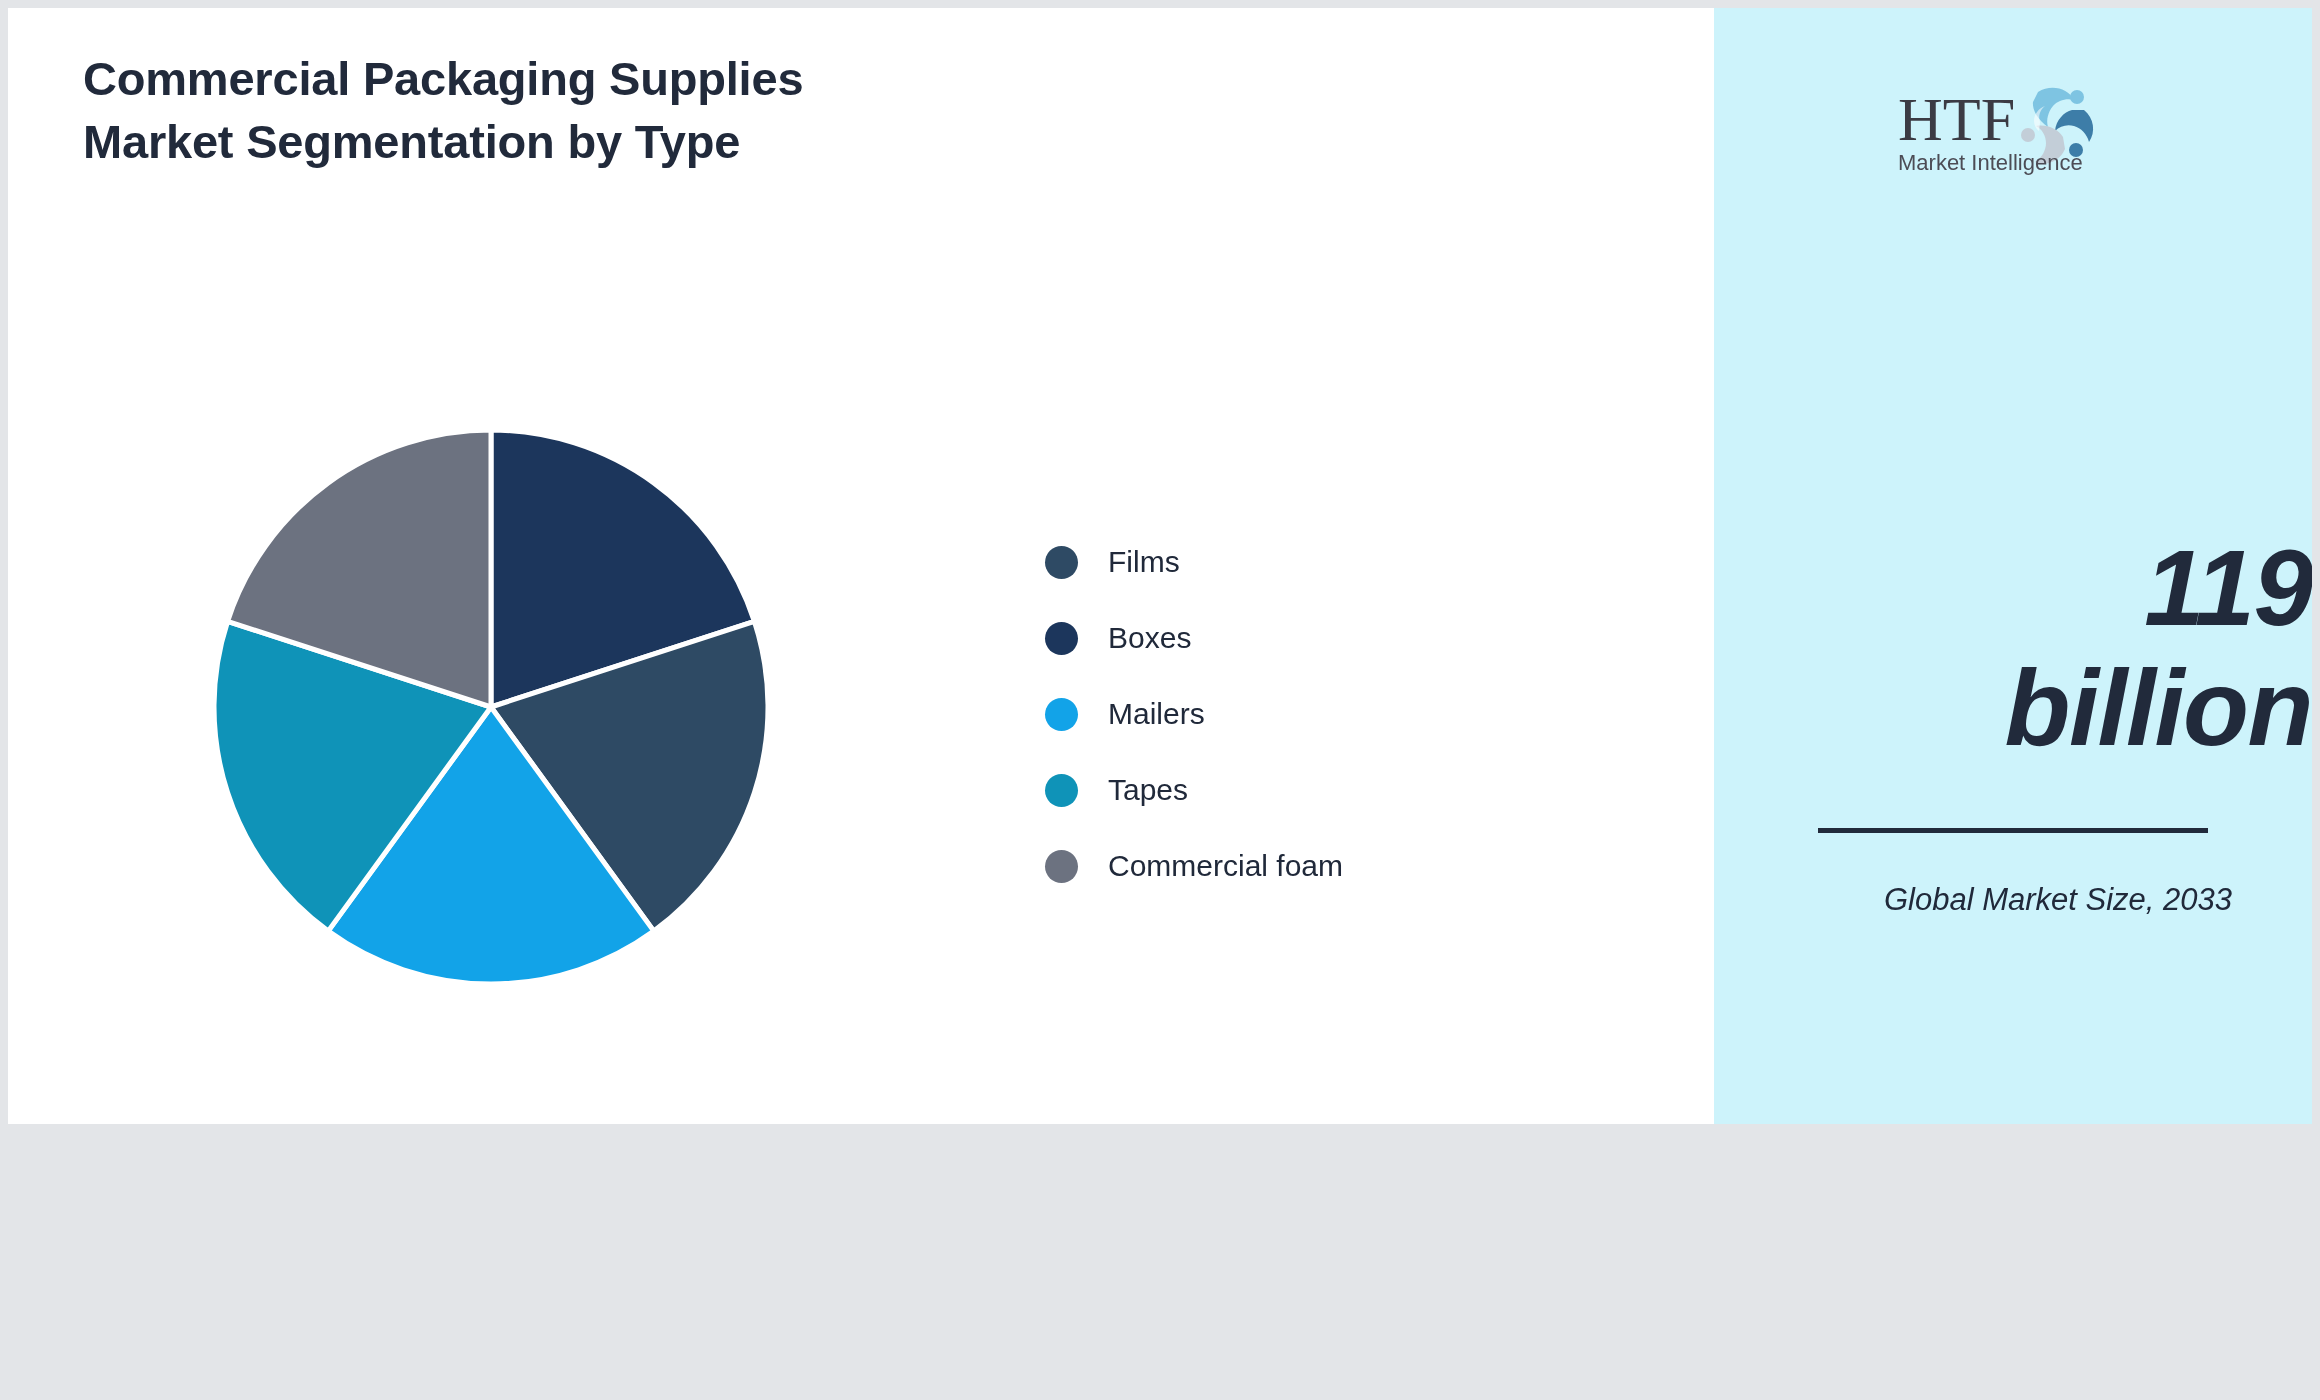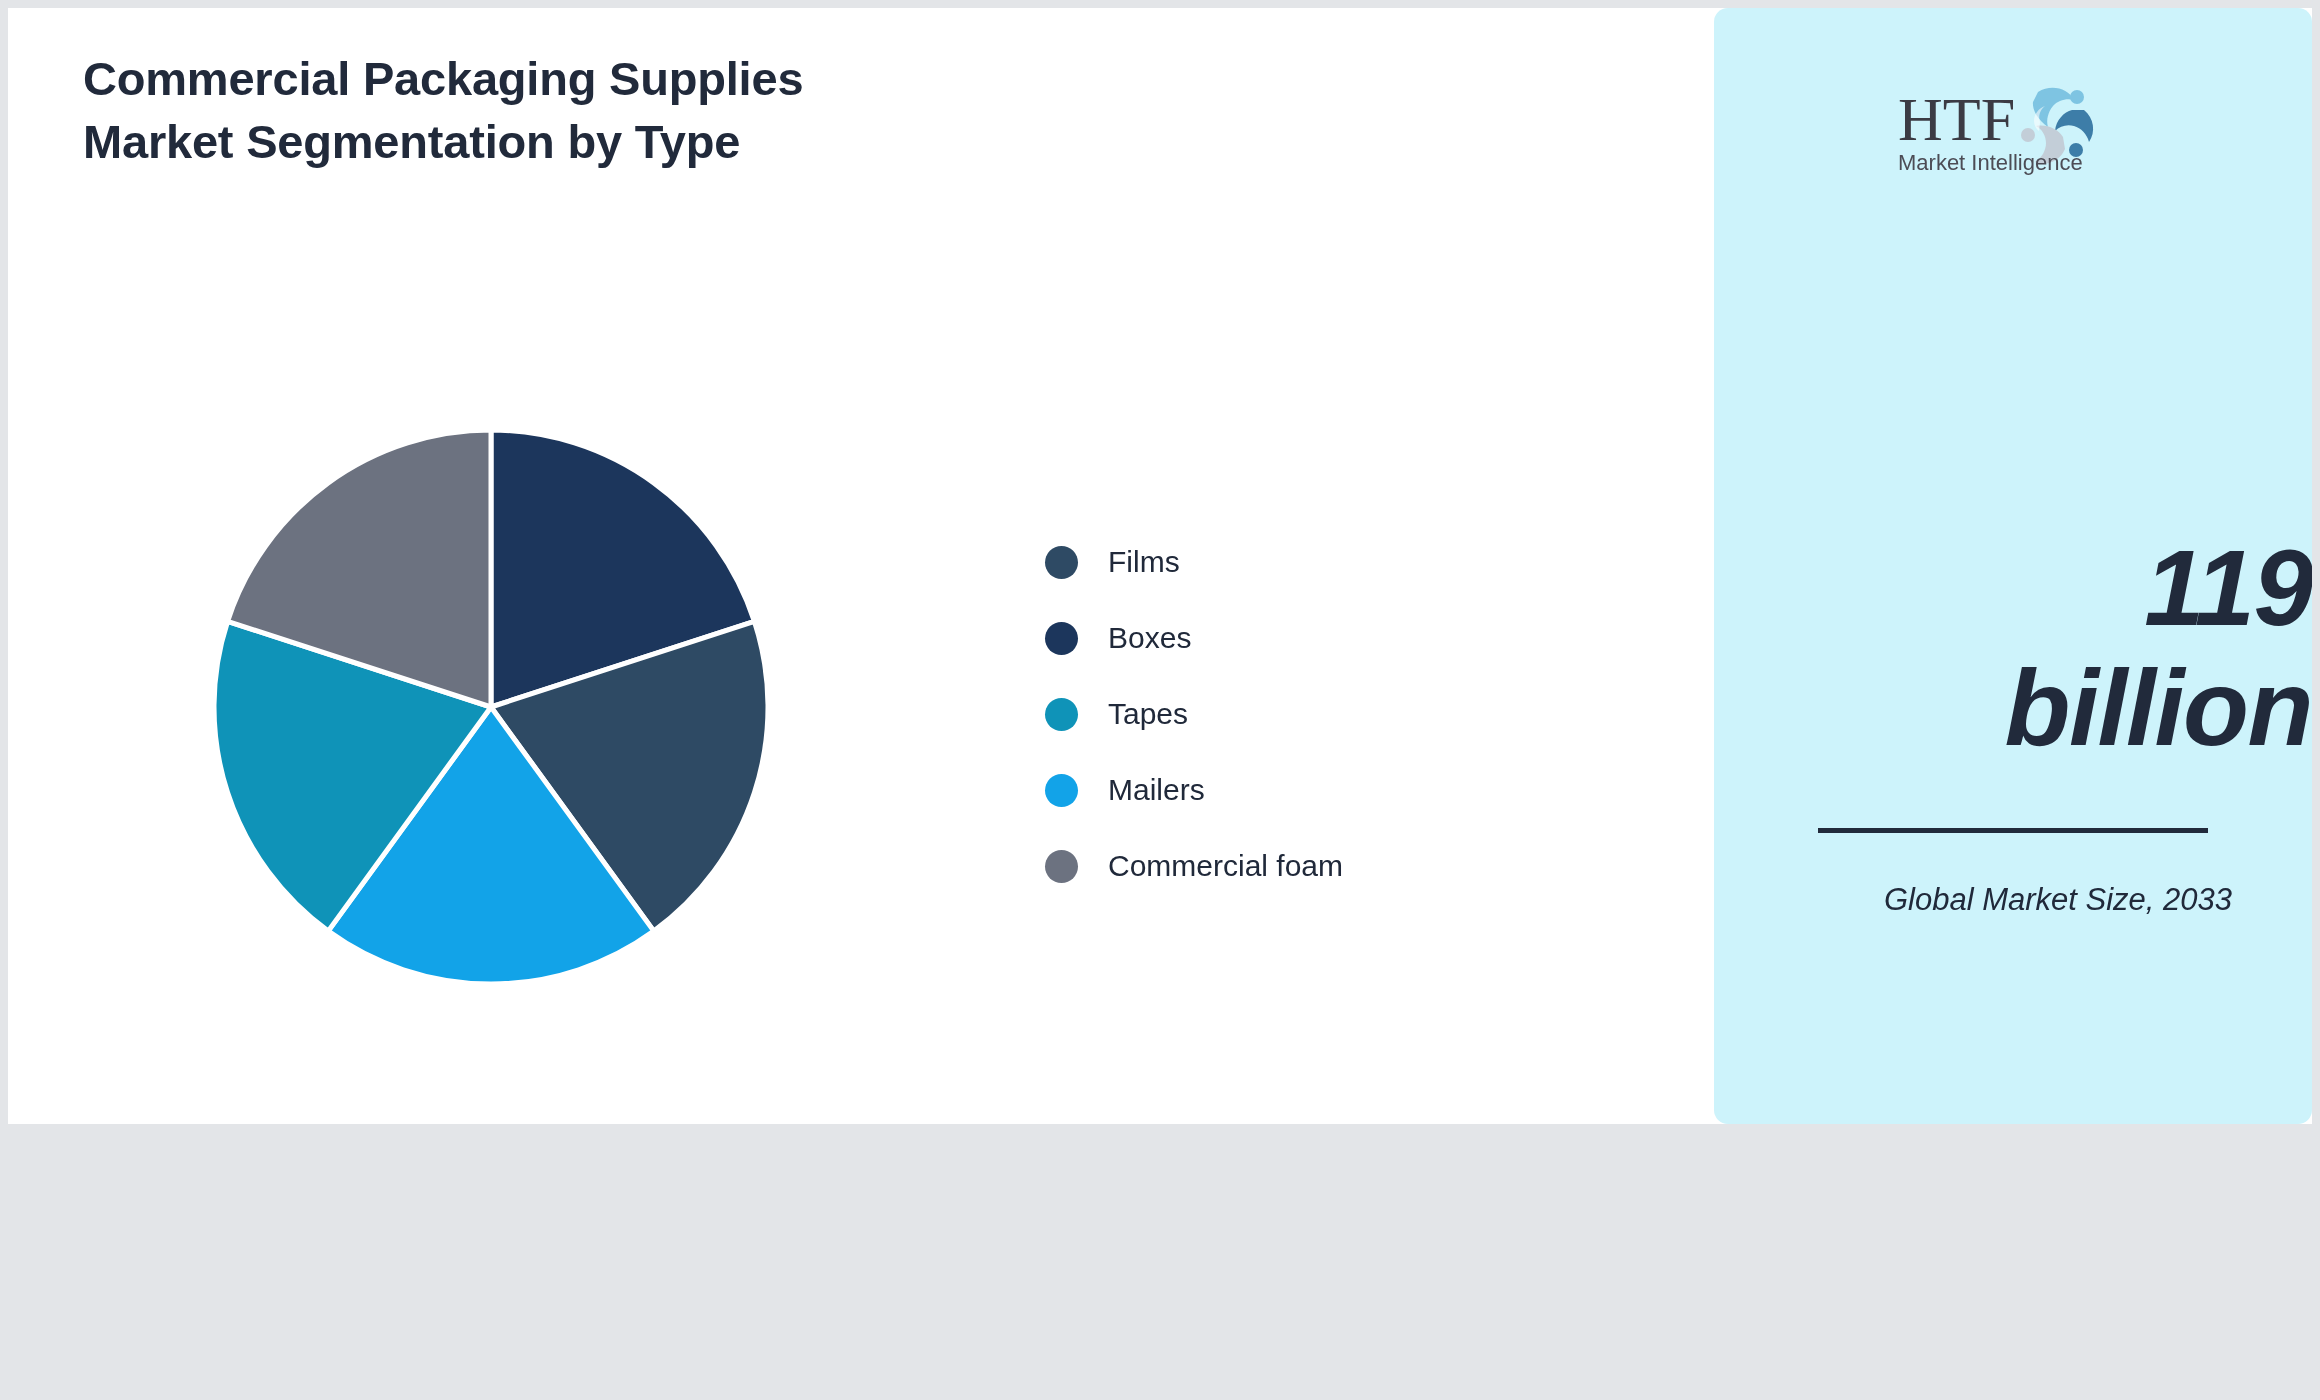--- a/index.html
+++ b/index.html
@@ -160,36 +160,36 @@
     <div id="legend">
       <div class="legend-row">
         <span class="legend-swatch" style="background: rgb(46, 74, 100);"></span>
         <span class="legend-label">Films</span>
       </div>
       <div class="legend-row">
         <span class="legend-swatch" style="background: rgb(28, 54, 92);"></span>
         <span class="legend-label">Boxes</span>
       </div>
       <div class="legend-row">
+        <span class="legend-swatch" style="background: rgb(18, 163, 232);"></span>
+        <span class="legend-label">Mailers</span>
+      </div>
+      <div class="legend-row">
         <span class="legend-swatch" style="background: rgb(15, 147, 184);"></span>
         <span class="legend-label">Tapes</span>
       </div>
       <div class="legend-row">
-        <span class="legend-swatch" style="background: rgb(18, 163, 232);"></span>
-        <span class="legend-label">Mailers</span>
-      </div>
-      <div class="legend-row">
         <span class="legend-swatch" style="background: rgb(108, 114, 128);"></span>
         <span class="legend-label">Commercial foam</span>
       </div>
     </div>
 
   </div>
 
-  <div id="stat-panel" style="background: rgb(205, 243, 251); border-radius: 14px;">
+  <div id="stat-panel" style="background: rgb(205, 243, 251);">
 
     <div id="logo">
       <svg viewBox="0 0 250 110">
 
         <g>
           <path d="M150 22 C163 14 180 18 186 30 C179 28 170 30 165 36 C160 42 158 50 160 57 C150 50 144 40 145 32 Z" fill="#7ec4e2"></path>
           <circle cx="189" cy="27" r="7" fill="#7ec4e2"></circle>
           <path d="M196 40 C206 48 208 62 201 72 C199 64 193 58 186 56 C179 54 172 56 167 61 C168 50 176 42 184 40 Z" fill="#3d7da8"></path>
           <circle cx="188" cy="80" r="7" fill="#3d7da8"></circle>
           <path d="M177 79 C172 91 158 97 147 92 C154 88 158 80 158 73 C158 66 154 59 148 56 C159 54 170 59 175 67 Z" fill="#c3ced8"></path>

